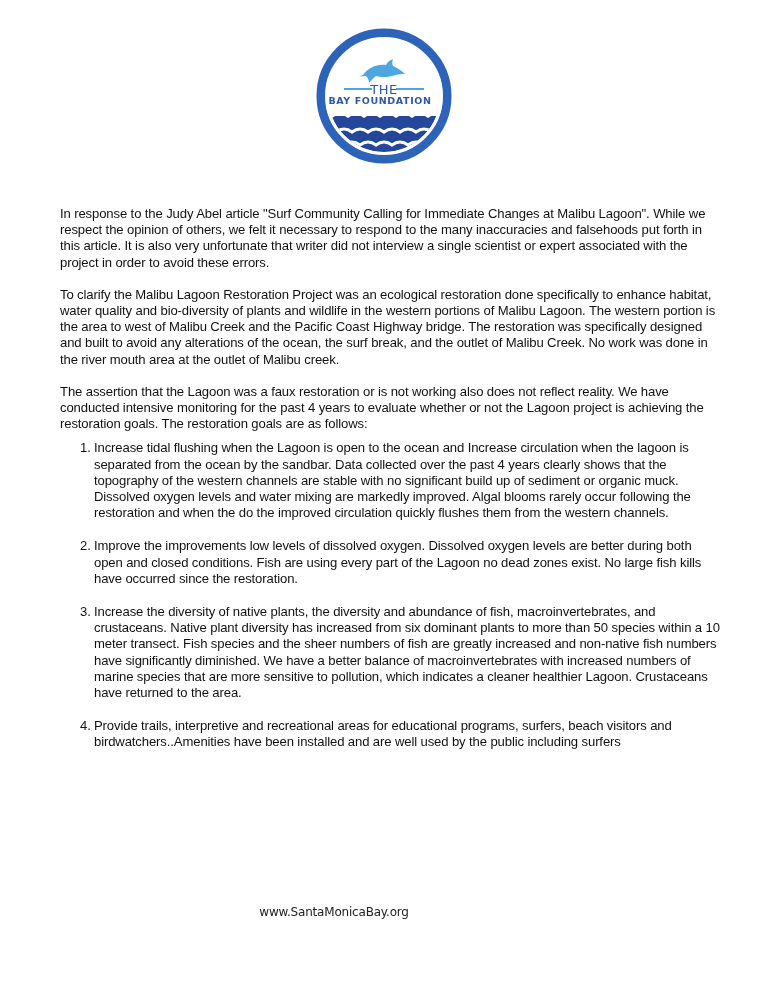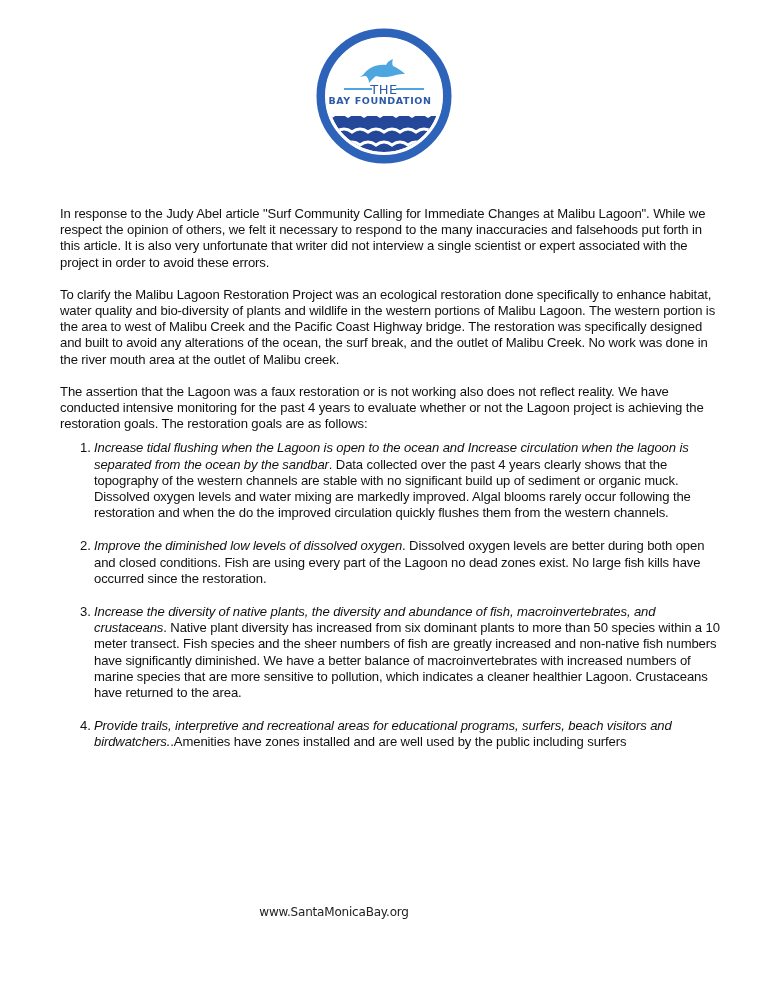--- a/index.html
+++ b/index.html
@@ -43,21 +43,20 @@
       position: relative;
       padding-left: 34px;
       margin: 0 0 17px 0;
     }
     .goal .num {
       position: absolute;
       left: 20px;
       top: 0;
     }
     .goal .lead {
-      font-style: italic;
     }
     .footer {
       position: absolute;
       left: 0;
       width: 668px;
       top: 905px;
       text-align: center;
       font-size: 12px;
       color: #222;
       font-family: "DejaVu Sans", sans-serif;
@@ -101,25 +100,25 @@
 <div class="content">
   <p class="para">In response to the Judy Abel article "Surf Community Calling for Immediate Changes at Malibu Lagoon". While we respect the opinion of others, we felt it necessary to respond to the many inaccuracies and falsehoods put forth in this article. It is also very unfortunate that writer did not interview a single scientist or expert associated with the project in order to avoid these errors.</p>
   <p class="para">To clarify the Malibu Lagoon Restoration Project was an ecological restoration done specifically to enhance habitat, water quality and bio-diversity of plants and wildlife in the western portions of Malibu Lagoon. The western portion is the area to west of Malibu Creek and the Pacific Coast Highway bridge. The restoration was specifically designed and built to avoid any alterations of the ocean, the surf break, and the outlet of Malibu Creek. No work was done in the river mouth area at the outlet of Malibu creek.</p>
   <p class="para" style="margin-bottom:8px;">The assertion that the Lagoon was a faux restoration or is not working also does not reflect reality. We have conducted intensive monitoring for the past 4 years to evaluate whether or not the Lagoon project is achieving the restoration goals. The restoration goals are as follows:</p>
 
   <ol class="goals">
     <li class="goal">
       <span class="num">1.</span><span class="lead">Increase tidal flushing when the Lagoon is open to the ocean and Increase circulation when the lagoon is separated from the ocean by the sandbar</span><span>. Data collected over the past 4 years clearly shows that the topography of the western channels are stable with no significant build up of sediment or organic muck. Dissolved oxygen levels and water mixing are markedly improved. Algal blooms rarely occur following the restoration and when the do the improved circulation quickly flushes them from the western channels.</span>
     </li>
     <li class="goal">
-      <span class="num">2.</span><span class="lead">Improve the diminished low levels of dissolved oxygen</span><span>. Dissolved oxygen levels are better during both open and closed conditions. Fish are using every part of the Lagoon no dead zones exist. No large fish kills have occurred since the restoration.</span>
+      <span class="num">2.</span><span class="lead">Improve the improvements low levels of dissolved oxygen</span><span>. Dissolved oxygen levels are better during both open and closed conditions. Fish are using every part of the Lagoon no dead zones exist. No large fish kills have occurred since the restoration.</span>
     </li>
     <li class="goal">
       <span class="num">3.</span><span class="lead">Increase the diversity of native plants, the diversity and abundance of fish, macroinvertebrates, and crustaceans</span><span>. Native plant diversity has increased from six dominant plants to more than 50 species within a 10 meter transect. Fish species and the sheer numbers of fish are greatly increased and non-native fish numbers have significantly diminished. We have a better balance of macroinvertebrates with increased numbers of marine species that are more sensitive to pollution, which indicates a cleaner healthier Lagoon. Crustaceans have returned to the area.</span>
     </li>
     <li class="goal">
-      <span class="num">4.</span><span class="lead">Provide trails, interpretive and recreational areas for educational programs, surfers, beach visitors and birdwatchers.</span><span>.Amenities have zones installed and are well used by the public including surfers</span>
+      <span class="num">4.</span><span class="lead">Provide trails, interpretive and recreational areas for educational programs, surfers, beach visitors and birdwatchers.</span><span>.Amenities have been installed and are well used by the public including surfers</span>
     </li>
   </ol>
 
 </div>
 
 <div class="footer">www.SantaMonicaBay.org</div>
 
 </body></html>

